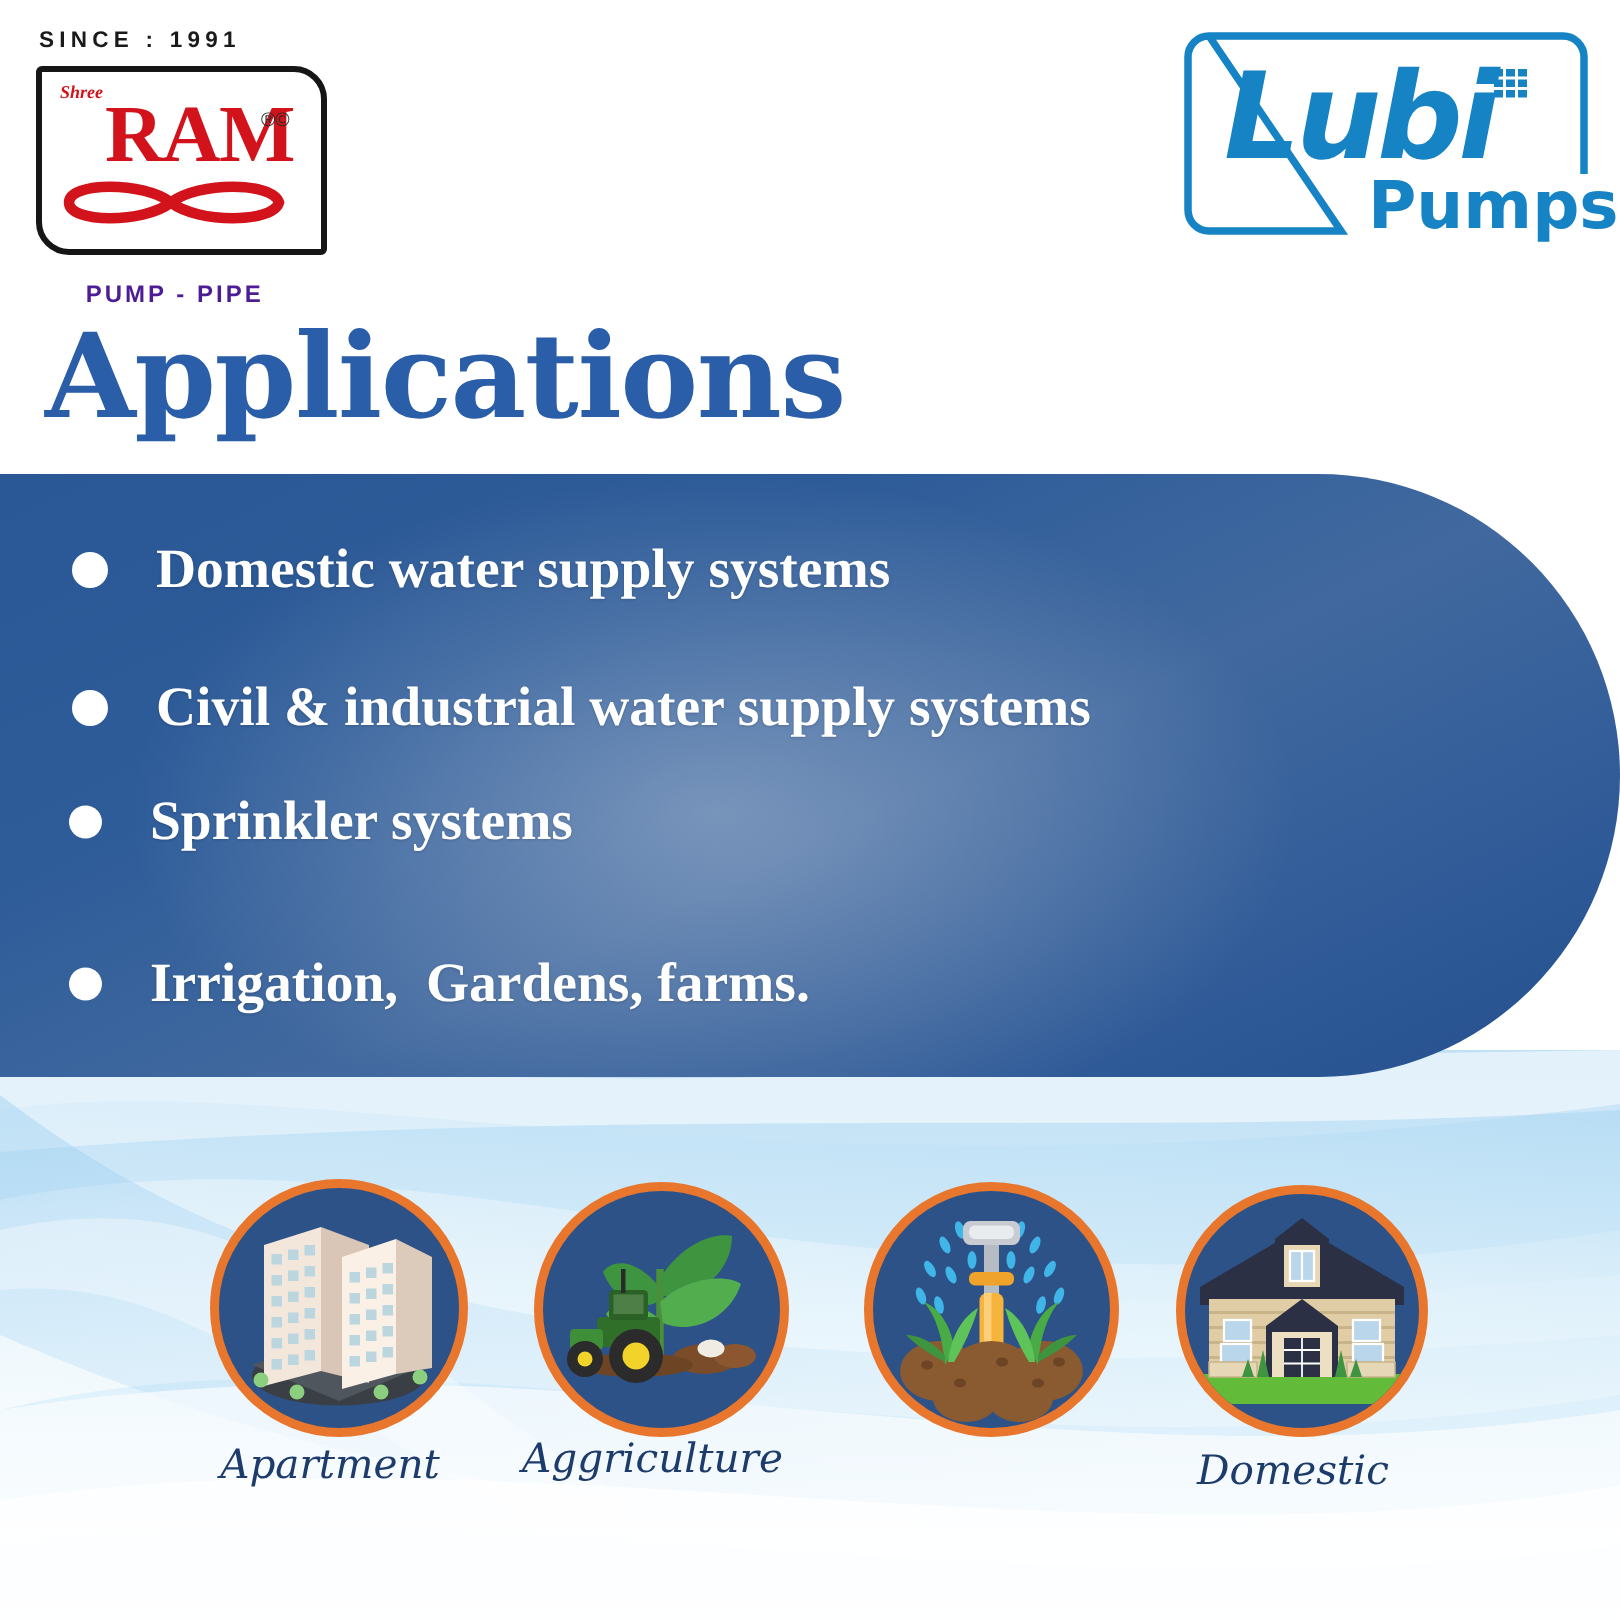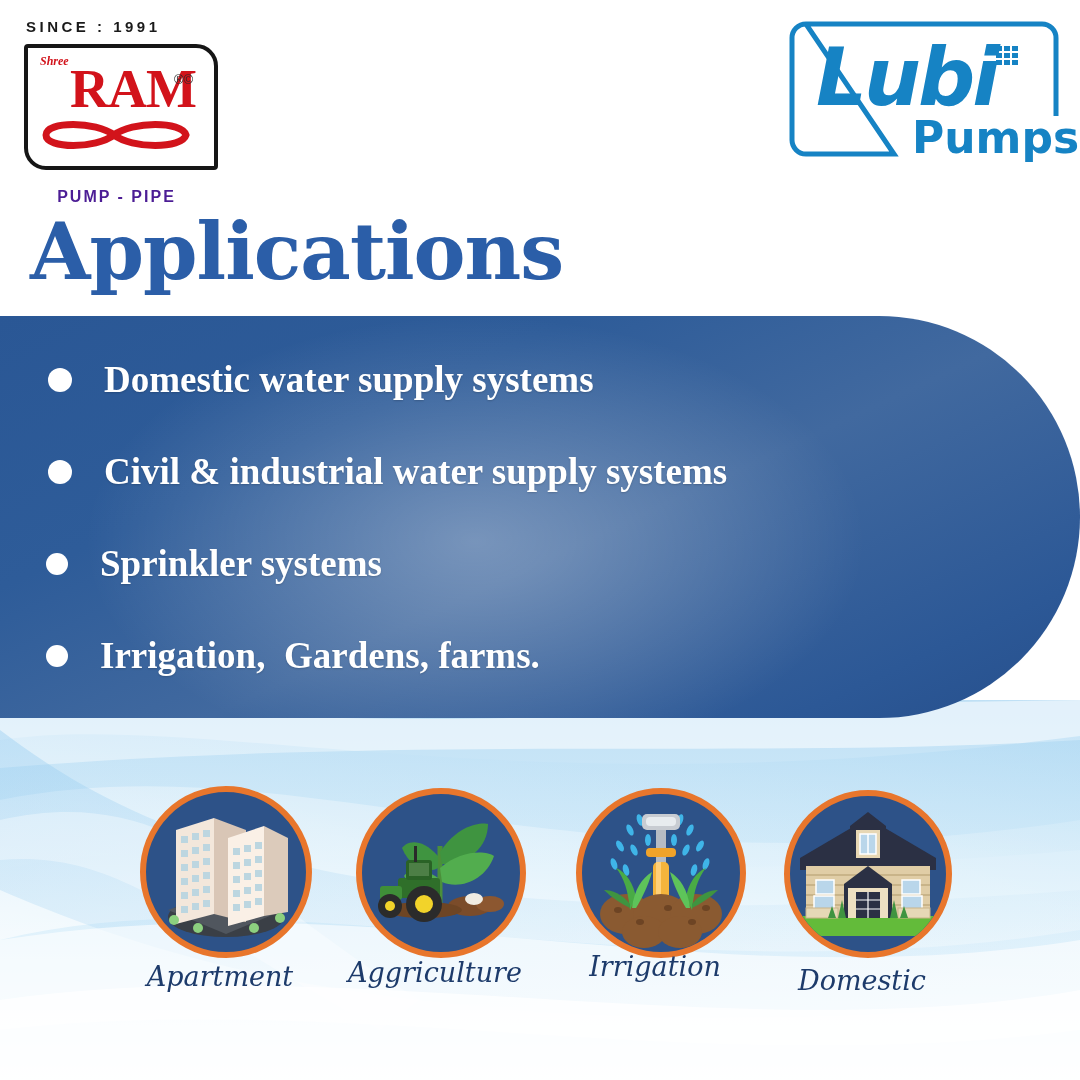--- a/index.html
+++ b/index.html
@@ -52,21 +52,21 @@
            linear-gradient(155deg,#2a5795 0%,#2e5c99 30%,#41699f 55%,#2c5896 85%,#264f8c 100%);
          overflow:hidden;}
   .bullets{position:absolute;left:0;top:0;width:900px;}
   .blt{position:absolute;display:flex;align-items:center;}
   .dot{width:24px;height:24px;border-radius:50%;background:#ffffff;flex:0 0 auto;}
   .btxt{margin-left:32px;color:#ffffff;font-size:37px;line-height:40px;font-weight:bold;
         font-family:"Liberation Serif",serif;white-space:pre;
         text-shadow:0 1px 2px rgba(0,0,0,0.18);}
   .b0{left:48px;top:44px;}
   .b1{left:48px;top:136px;}
-  .b2{left:46px;top:228px;justify-content:flex-end;}
+  .b2{left:46px;top:212px;justify-content:flex-end;}
   .b3{left:46px;top:320px;}
   .b2 .dot,.b3 .dot{width:22px;height:22px;}
   .circle{position:absolute;border-radius:50%;border:6px solid #e8762c;
           background:#2d5288;overflow:hidden;}
   .clabel{position:absolute;text-align:center;color:#1d3b6b;
           font-family:"DejaVu Serif",serif;font-size:27px;line-height:30px;white-space:nowrap;font-style:italic;}
   .c-apartment{left:140px;top:786px;width:160px;height:160px;}
   .l-apartment{left:90px;top:962px;width:260px;}
   .c-agri{left:356px;top:788px;width:158px;height:158px;}
   .l-agri{left:305px;top:958px;width:260px;}
@@ -292,21 +292,20 @@
         <ellipse cx="124" cy="114" rx="4" ry="3"></ellipse>
       </g>
       <path d="M48,116 C46,96 42,84 34,74 C44,78 52,90 54,104 Z" fill="#49ab45"></path>
       <path d="M50,114 C52,96 60,84 70,78 C66,92 60,104 54,114 Z" fill="#5ec45a"></path>
       <path d="M48,110 C40,100 30,96 22,96 C30,104 40,110 48,114 Z" fill="#3f9440"></path>
       <path d="M110,116 C112,96 116,84 124,74 C114,78 106,90 104,104 Z" fill="#49ab45"></path>
       <path d="M108,114 C106,96 98,84 88,78 C92,92 98,104 104,114 Z" fill="#5ec45a"></path>
       <path d="M110,110 C118,100 128,96 136,96 C128,104 118,110 110,114 Z" fill="#3f9440"></path>
     </svg>
   </div>
-  <div class="clabel l-irr">Irrigation</div>
 
   <div class="circle c-dom">
     <svg viewBox="0 0 156 156" xmlns="http://www.w3.org/2000/svg">
       <rect x="0" y="120" width="156" height="20" fill="#63bb3a"></rect>
       <polygon points="10,62 78,22 146,62 146,74 10,74" fill="#2b3044"></polygon>
       <rect x="16" y="70" width="124" height="52" fill="#e0cda6"></rect>
       <g fill="#c9b489">
         <rect x="16" y="78" width="124" height="2"></rect>
           <rect x="16" y="88" width="124" height="2"></rect>
         <rect x="16" y="98" width="124" height="2"></rect>

